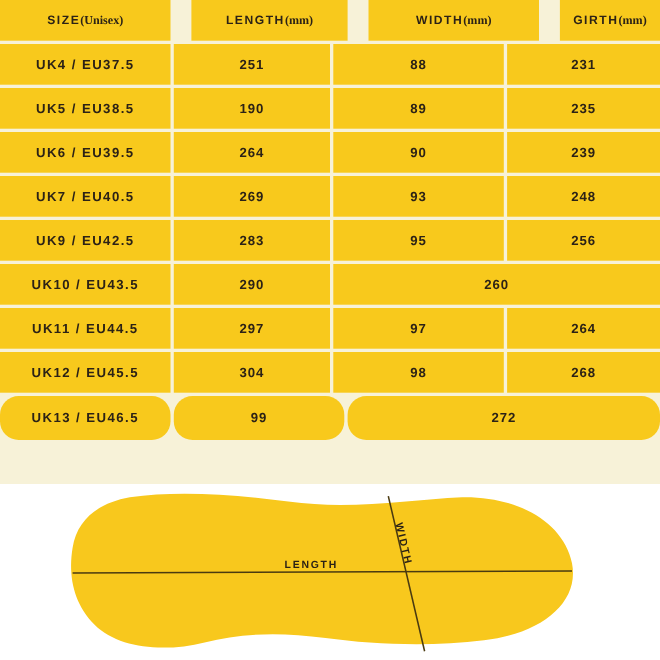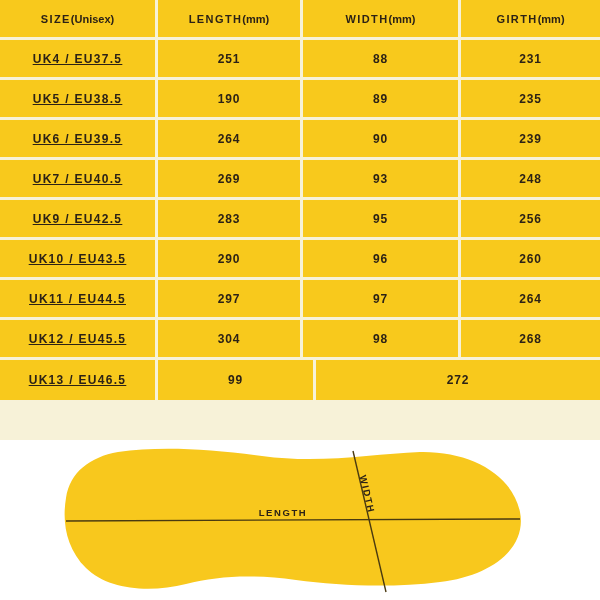--- a/index.html
+++ b/index.html
@@ -34,55 +34,56 @@
   .trow {
     display: flex;
     flex: 0 0 40px;
     height: 40px;
     width: 100%;
     background: transparent;
   }
   .trow.header-row {
     flex: 0 0 40px;
     height: 40px;
+    gap: 16px;
   }
   .tcell {
     background: #f8c91c;
     color: #2c2216;
     display: flex;
     align-items: center;
     justify-content: center;
     font-size: 11.5px;
     font-weight: bold;
     letter-spacing: 1.1px;
     box-sizing: border-box;
     margin: 0 0 3px 0;
     padding: 0 4px;
     white-space: nowrap;
     overflow: hidden;
   }
-  .trow:last-child .tcell { margin-bottom: 0; }
+  .trow:last-child .tcell { margin-bottom: 0; border-radius: 17px; }
 
   .c-size   { flex: 0 0 155px; margin-right: 3px; }
   .c-length { flex: 0 0 142px; margin-right: 3px; }
   .c-width  { flex: 0 0 155px; margin-right: 3px; }
   .c-girth  { flex: 1 1 auto; }
 
   .header-row .tcell {
     font-size: 11px;
     letter-spacing: 1.4px;
   }
   .hdr-unit {
     letter-spacing: 0px;
     font-weight: bold;
+    font-family: Liberation Serif, serif;
   }
   .data-row .c-size {
     letter-spacing: 1.3px;
     font-size: 12px;
-    text-decoration: underline;
   }
   .data-row .c-length,
   .data-row .c-width,
   .data-row .c-girth {
     letter-spacing: 0.8px;
     font-size: 12px;
   }
 
   
   #insole-area {
@@ -167,21 +168,20 @@
     <div class="trow data-row">
       <div class="tcell c-size">UK9 / EU42.5</div>
       <div class="tcell c-length">283</div>
       <div class="tcell c-width">95</div>
       <div class="tcell c-girth">256</div>
     </div>
 
     <div class="trow data-row">
       <div class="tcell c-size">UK10 / EU43.5</div>
       <div class="tcell c-length">290</div>
-      <div class="tcell c-width">96</div>
       <div class="tcell c-girth">260</div>
     </div>
 
     <div class="trow data-row">
       <div class="tcell c-size">UK11 / EU44.5</div>
       <div class="tcell c-length">297</div>
       <div class="tcell c-width">97</div>
       <div class="tcell c-girth">264</div>
     </div>
 

